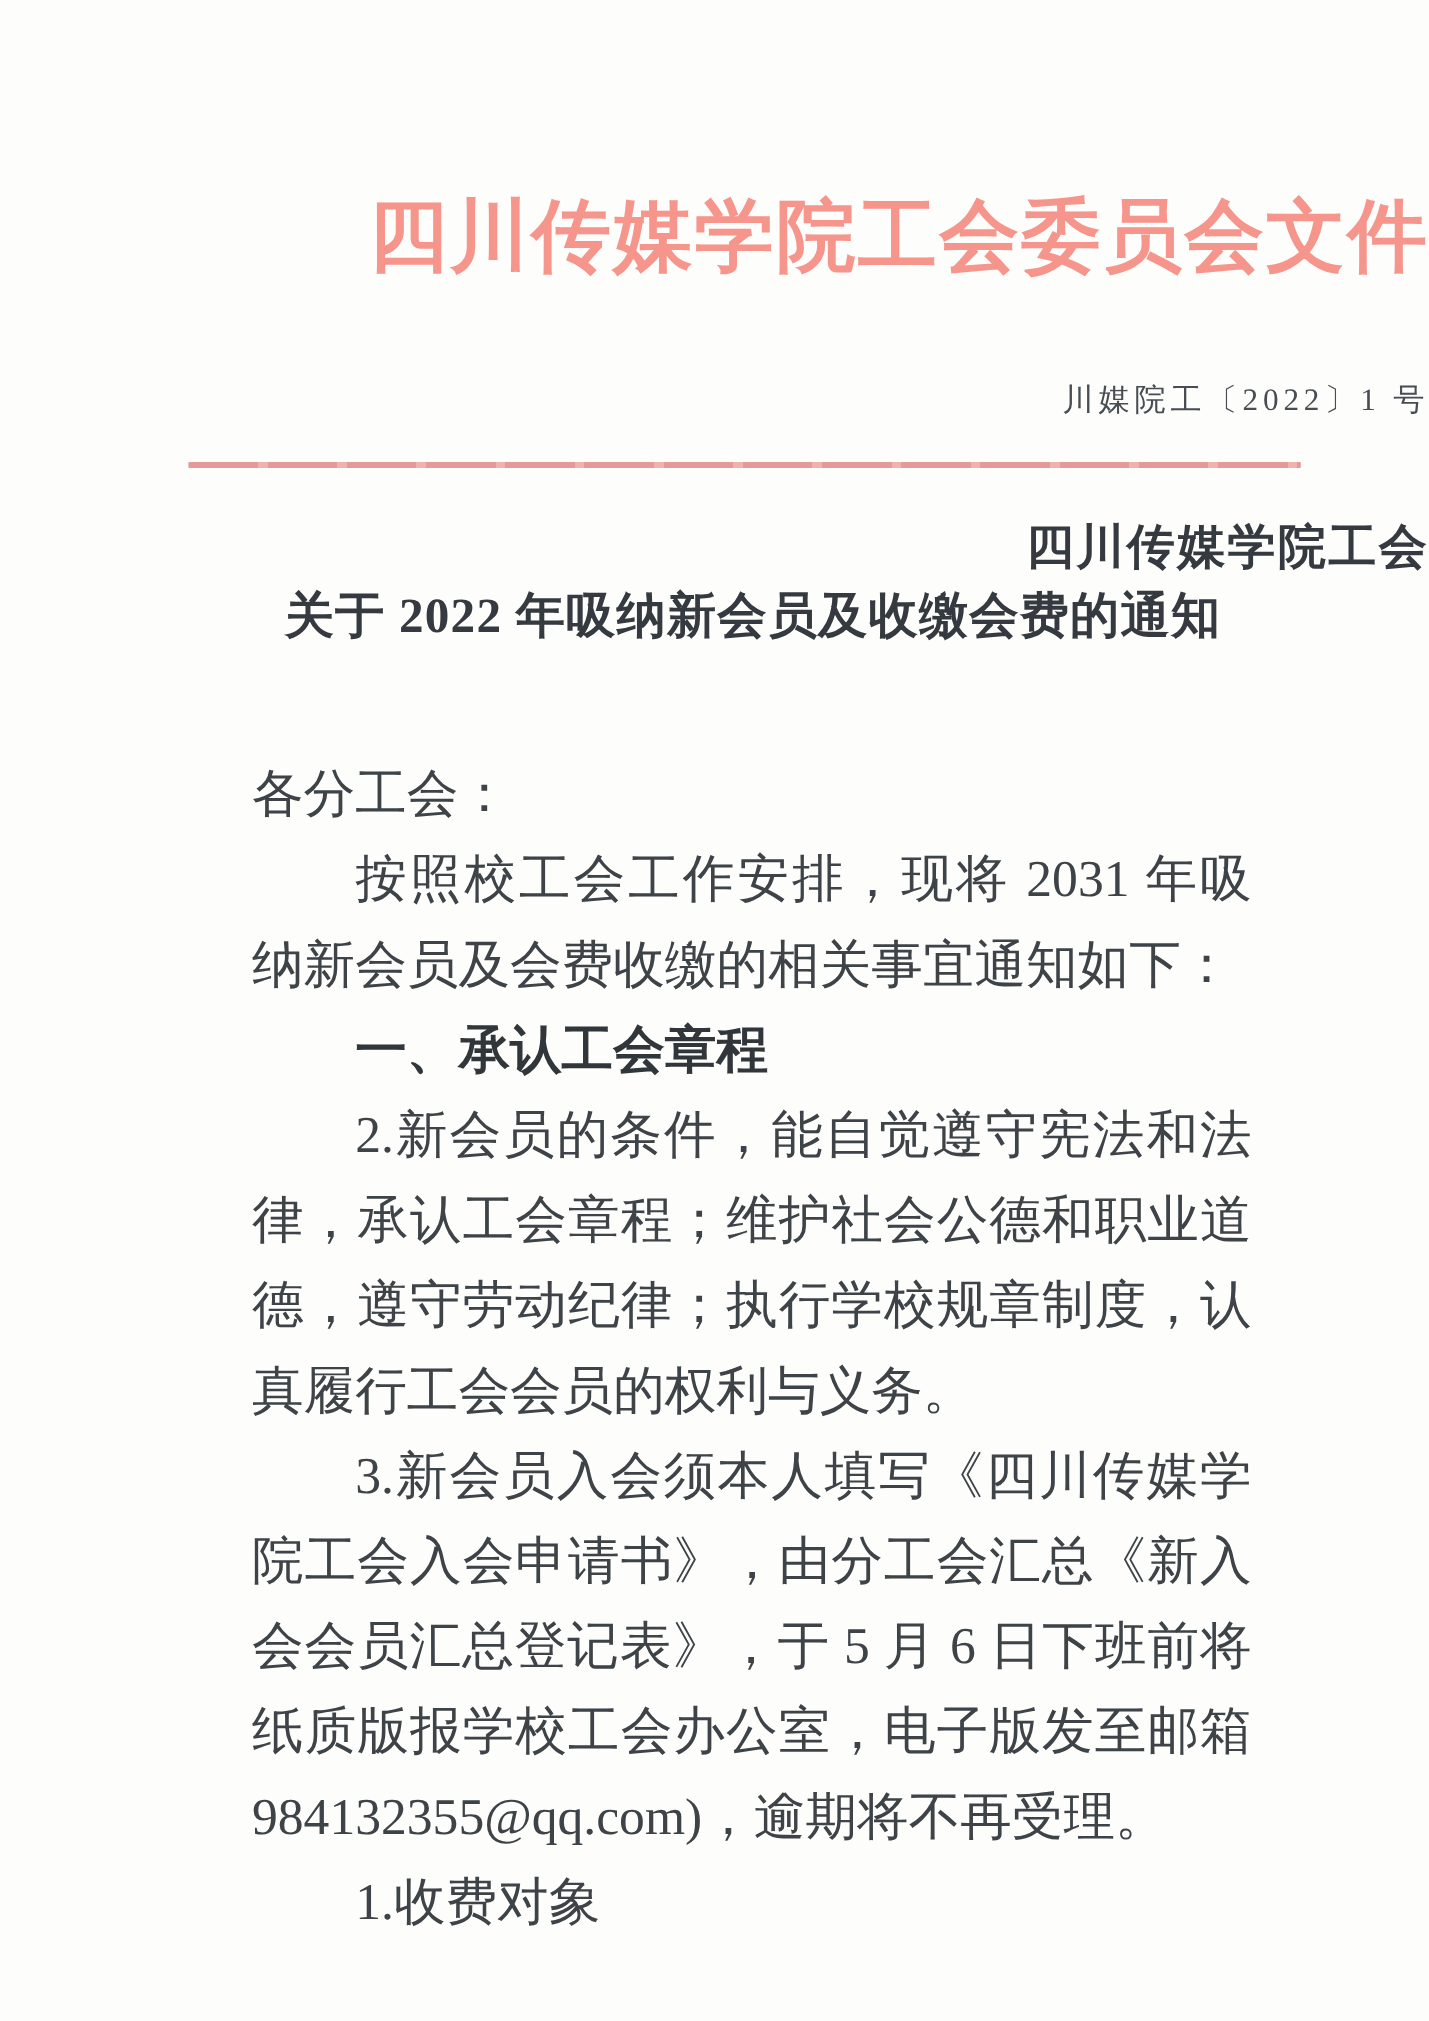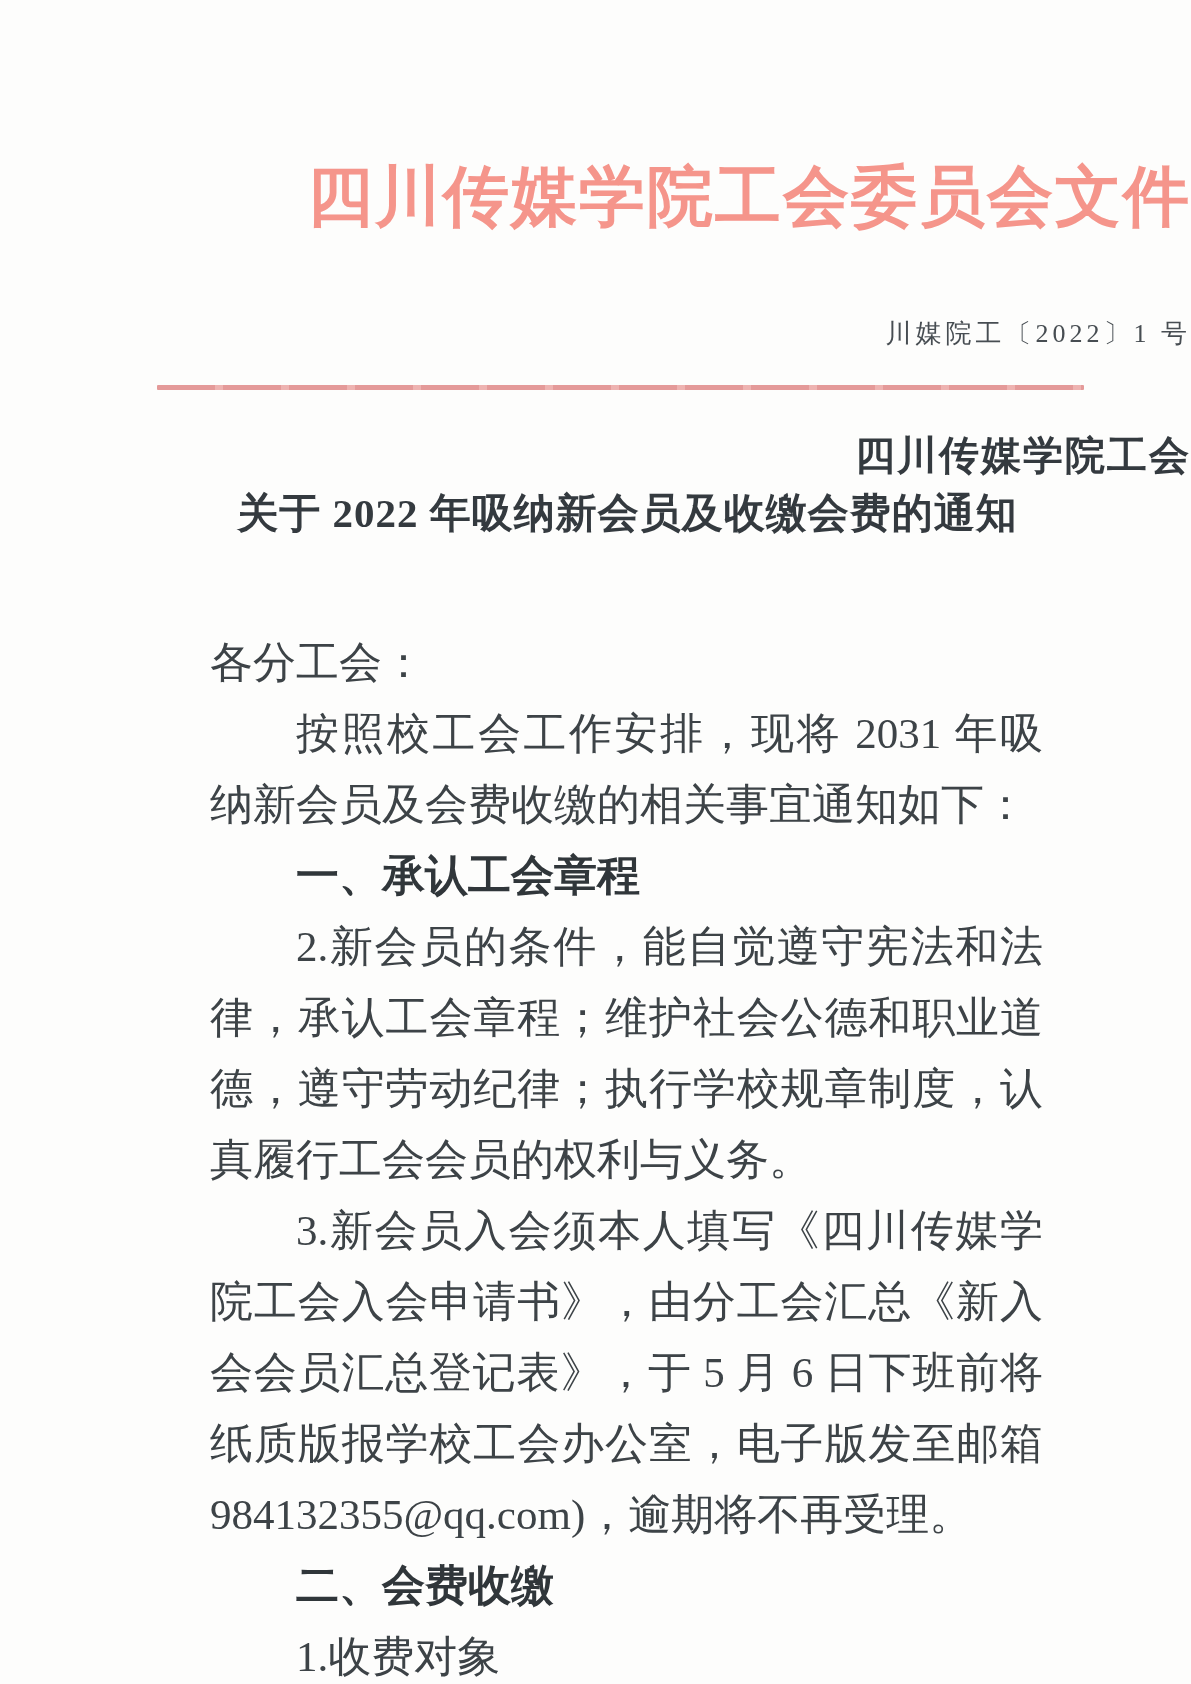--- a/index.html
+++ b/index.html
@@ -115,17 +115,16 @@
   <div class="doc-title-1">四川传媒学院工会</div>
 
   <div class="doc-title-2">关于 2022 年吸纳新会员及收缴会费的通知</div>
 
   <div class="body-block">
     <p>各分工会：</p>
     <p class="para-indent">按照校工会工作安排，现将 2031 年吸纳新会员及会费收缴的相关事宜通知如下：</p>
     <p class="para-indent para-heading">一、承认工会章程</p>
     <p class="para-indent">2.新会员的条件，能自觉遵守宪法和法律，承认工会章程；维护社会公德和职业道德，遵守劳动纪律；执行学校规章制度，认真履行工会会员的权利与义务。</p>
     <p class="para-indent">3.新会员入会须本人填写《四川传媒学院工会入会申请书》，由分工会汇总《新入会会员汇总登记表》，于 5 月 6 日下班前将纸质版报学校工会办公室，电子版发至邮箱984132355@qq.com)，逾期将不再受理。</p>
-    <p class="para-indent para-heading">二、会费收缴</p>
     <p class="para-indent">1.收费对象</p>
   </div>
 
 </div>
 
 </body></html>

